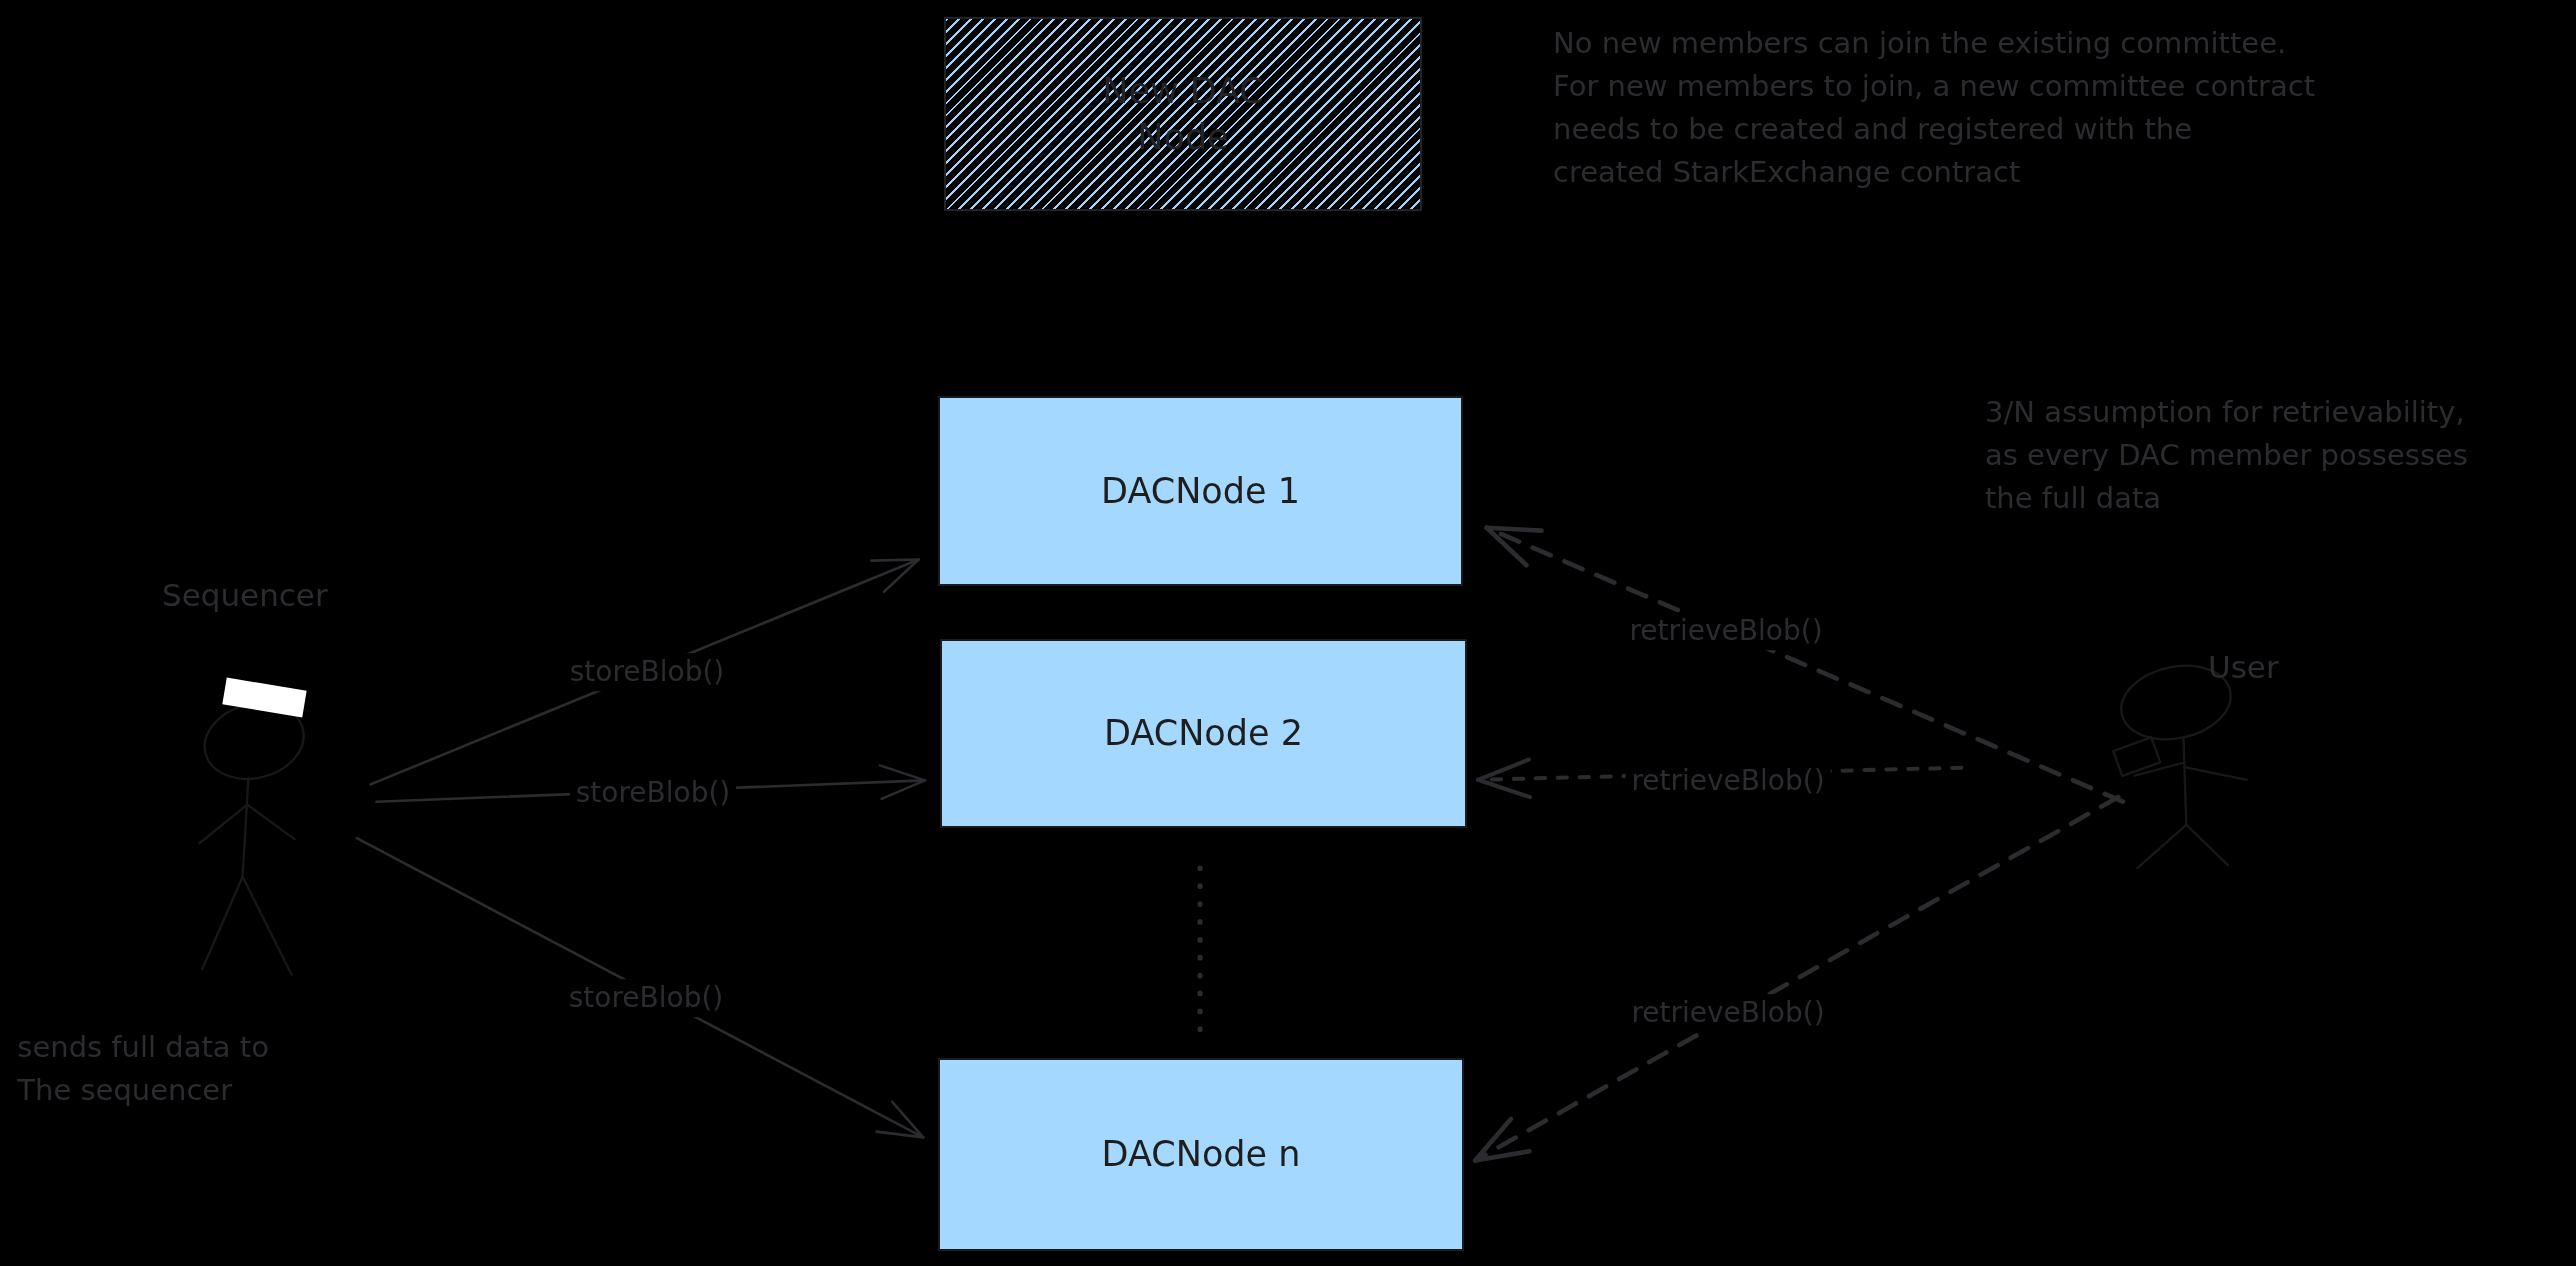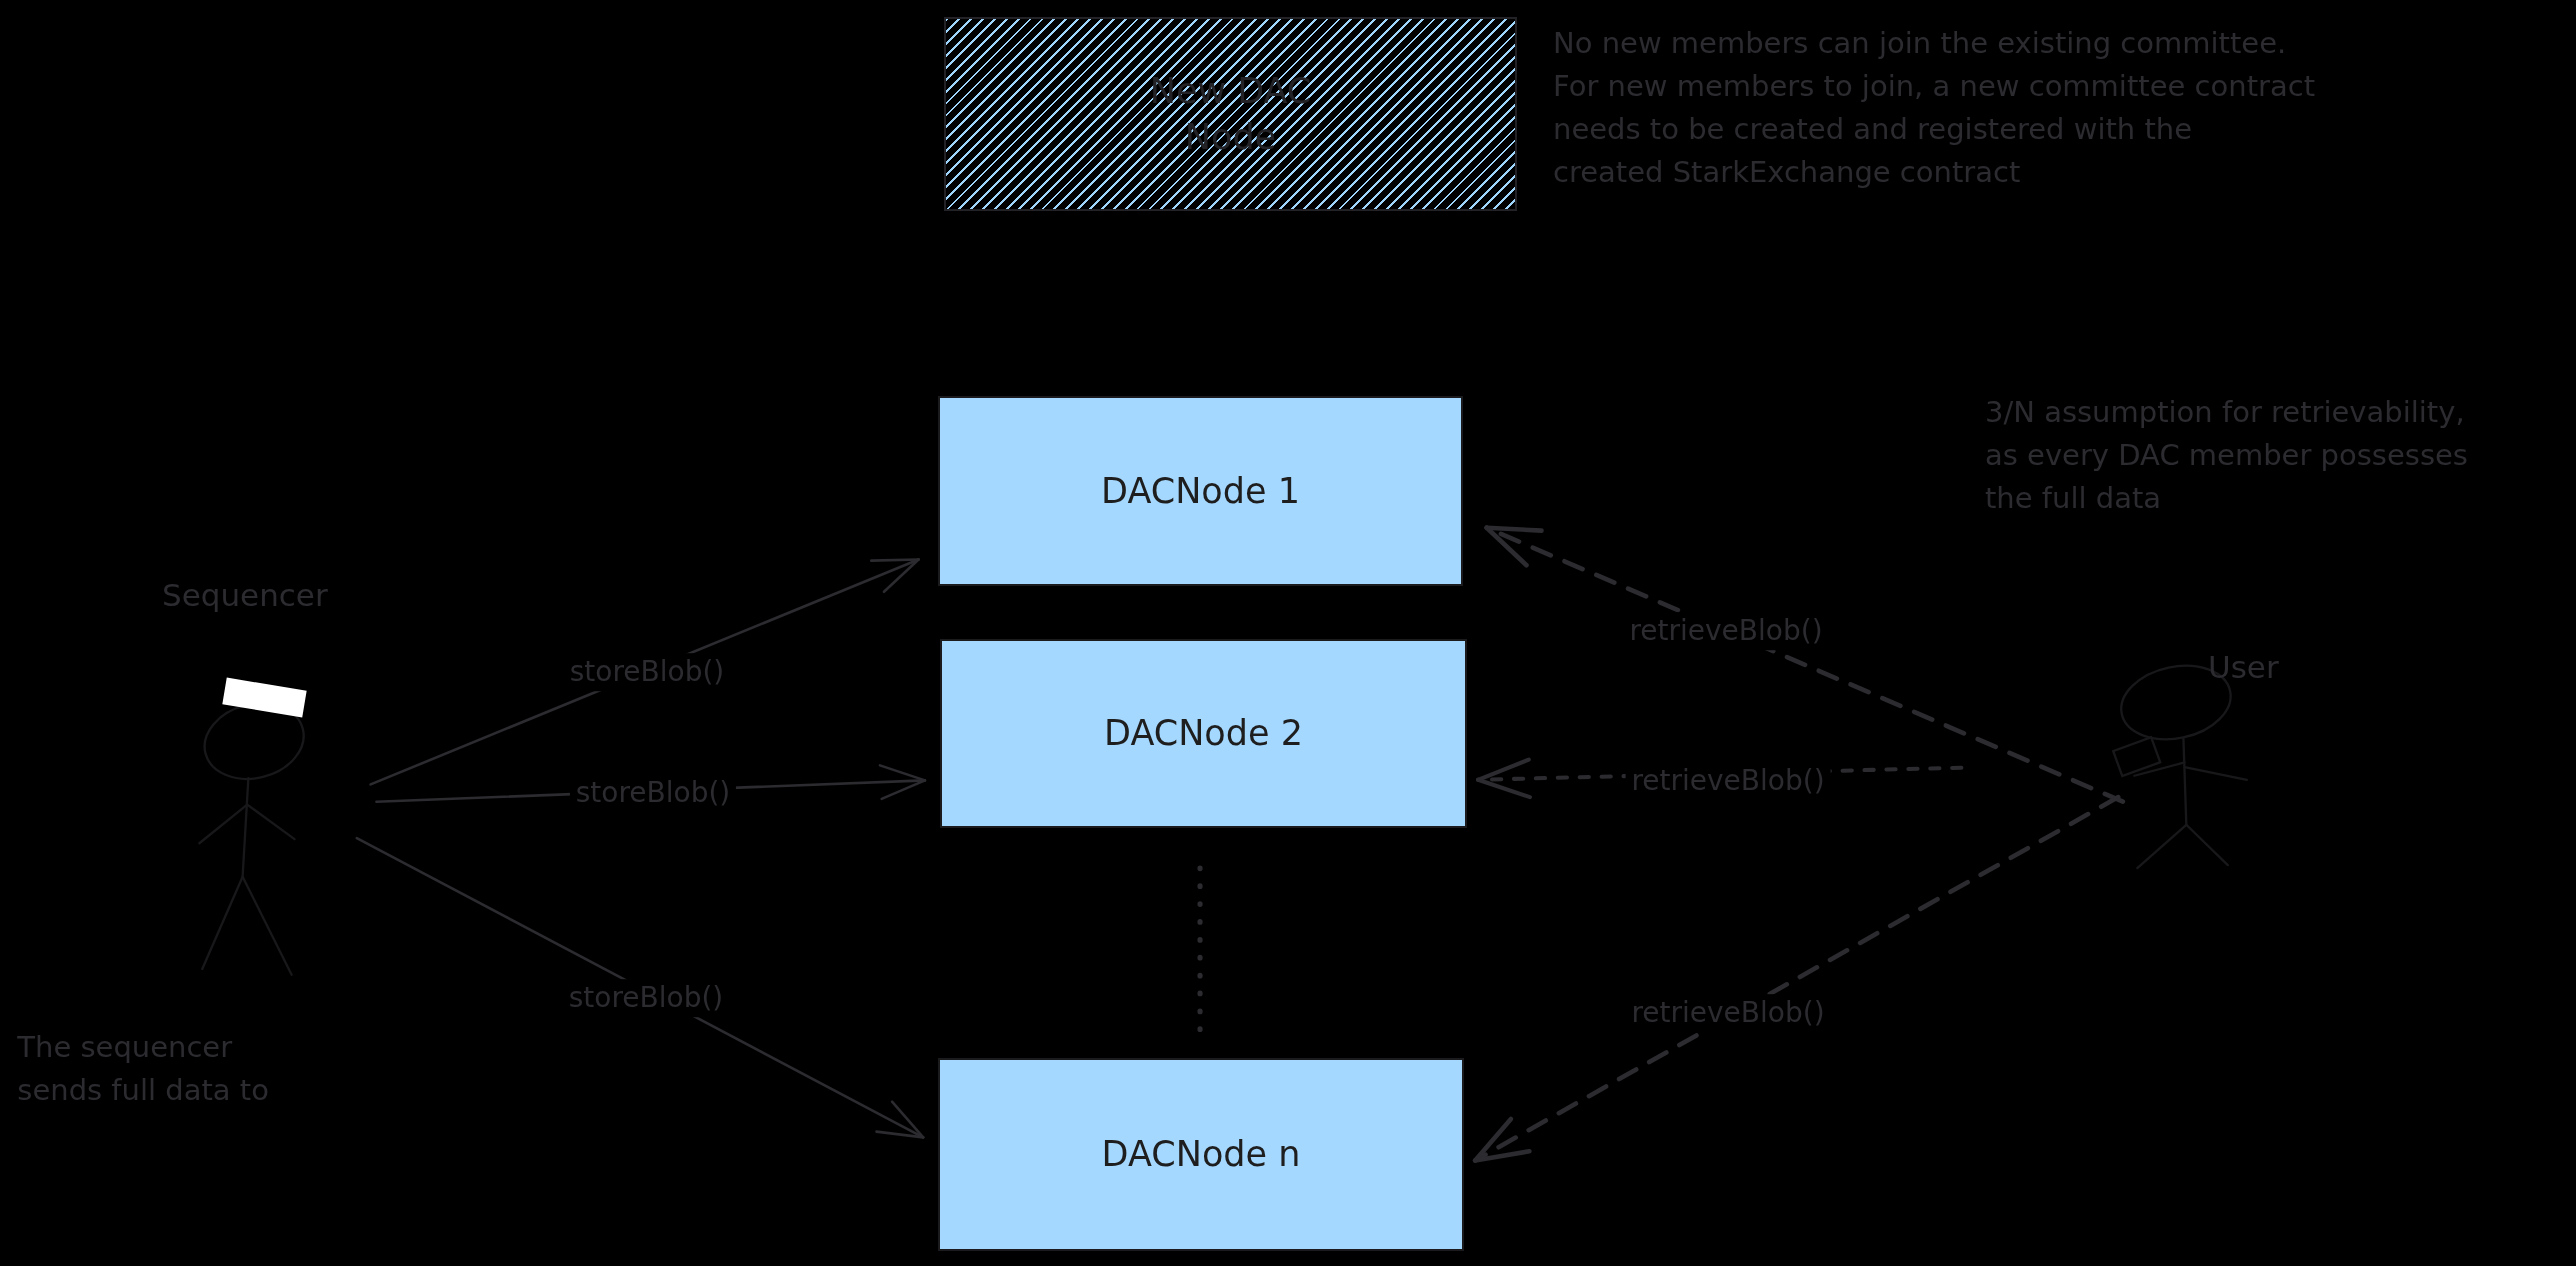--- a/index.html
+++ b/index.html
@@ -95,21 +95,21 @@
       <line x1="3787" y1="1322" x2="3700" y2="1345"></line>
       <line x1="3787" y1="1330" x2="3895" y2="1352"></line>
       <rect x="3669" y="1289" width="70" height="46" transform="rotate(-20 3704 1312)"></rect>
       <line x1="3790" y1="1430" x2="3705" y2="1505"></line>
       <line x1="3790" y1="1430" x2="3862" y2="1500"></line>
     </g>
   </svg>
 
   <div class="laptop-screen"></div>
 
-  <div class="pending-box" style="left:944px;top:16.7px;width:573px;height:194px;">
+  <div class="pending-box" style="left:944px;top:16.7px;width:478px;height:194px;">
     <div>New DAC</div>
     <div>Node</div>
   </div>
 
   <div class="node-box" style="left:938px;top:396px;width:525px;height:190px;">
     <div>DAC</div>
     <div>Node 1</div>
   </div>
   <div class="node-box" style="left:940px;top:639px;width:527px;height:189px;">
     <div>DAC</div>
@@ -138,18 +138,18 @@
     <div>created StarkExchange contract</div>
   </div>
 
   <div class="note" style="left:1985px;top:391px;">
     <div>3/N assumption for retrievability,</div>
     <div>as every DAC member possesses</div>
     <div>the full data</div>
   </div>
 
   <div class="note" style="left:17.3px;top:1026px;">
+    <div>sends full data to</div>
     <div>The sequencer</div>
-    <div>sends full data to</div>
   </div>
 
 </div>
 
 
 </body></html>

